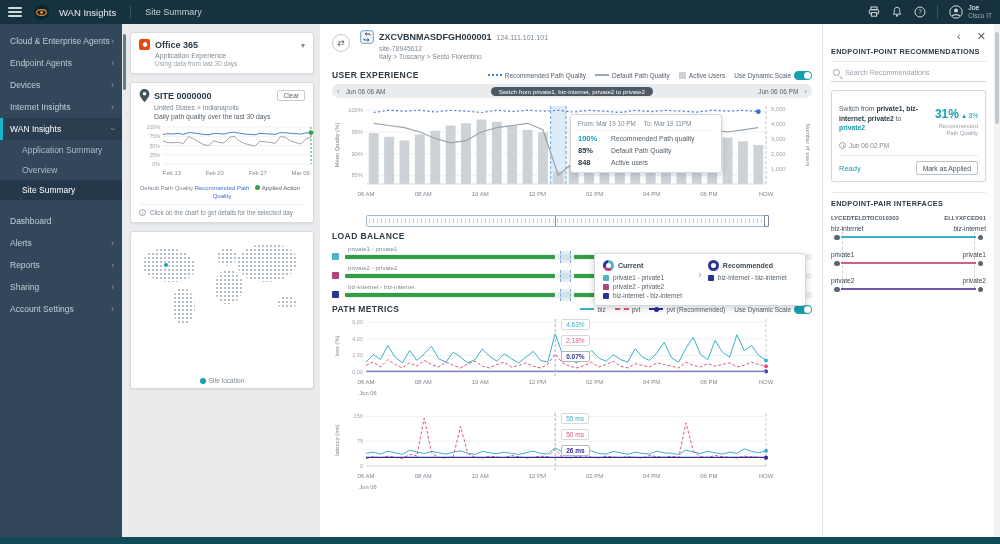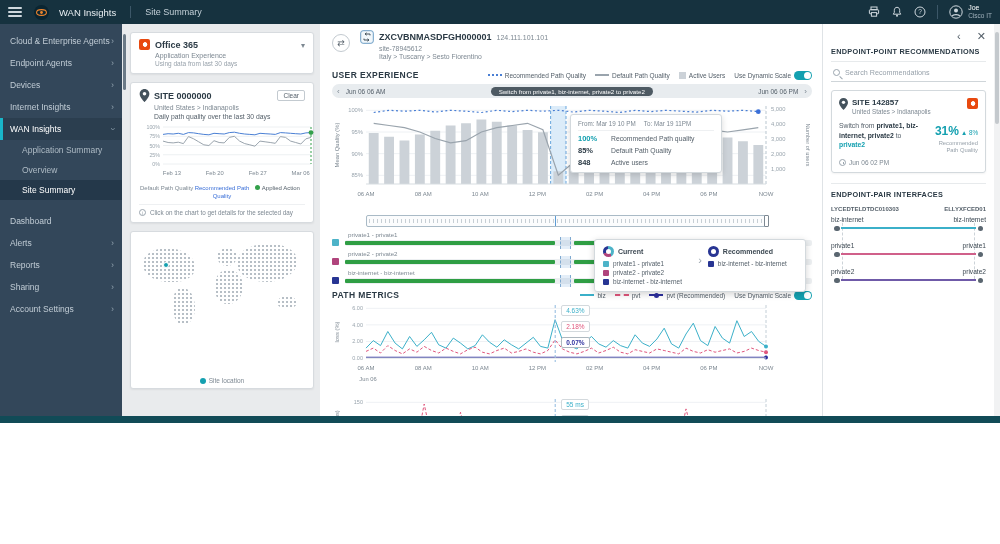--- a/index.html
+++ b/index.html
@@ -16,21 +16,21 @@
   .tb-page { font-size:9px; color:#c3d0d8; }
   .tb-right { margin-left:auto; display:flex; align-items:center; gap:11px; }
   .tb-ic { display:flex; align-items:center; cursor:pointer; }
   .tb-divider { width:1px; height:14px; background:#3c5768; }
   .tb-user { display:flex; align-items:center; gap:5px; }
   .tb-names { display:flex; flex-direction:column; line-height:1.15; }
   .tb-name { font-size:7px; color:#fff; }
   .tb-org { font-size:6.5px; color:#9fb0bb; }
 
   
-  .app-row { display:flex; height:392px; }
+  .app-row { display:flex; height:513px; }
   .bottombar { height:7px; background:#114b57; }
 
   
   .sidebar { width:122px; background:#33475a; color:#c2cdd6; font-size:8.5px; padding-top:6px; flex:none; }
   .side-item { display:flex; align-items:center; justify-content:space-between; padding:6px 8px 6px 10px; cursor:pointer; }
   .side-item .chev { color:#8fa0ad; font-size:9px; }
   .side-item.expanded { background:#2b3e4f; border-left:3px solid #19b6c9; padding-left:7px; color:#fff; }
   .side-item.expanded .chev { transform:rotate(90deg); }
   .side-child { padding:5px 8px 5px 22px; cursor:pointer; color:#aebbc5; }
   .side-child.selected { background:#24384a; color:#fff; }
@@ -482,20 +482,23 @@
             <span class="tt-lab">Active users</span>
           </div>
       </div>
     </div>
     <div class="scrubber">
       <div class="scrub-pattern"></div>
       <div class="scrub-cursor"></div>
       <div class="scrub-handle"></div>
     </div>
 
+    <div class="sec-head" style="margin-top:2px;">
+      <span class="section-title">LOAD BALANCE</span>
+    </div>
     <div class="lb-block">
       <div id="lb-rows">
           <div class="lb-row">
             <div class="lb-label">private1 - private1</div>
             <div class="lb-trackline">
               <span class="lb-chip" style="background: rgb(77, 179, 200);"></span>
               <div class="lb-track">
                 <span class="lb-seg" style="left: 0%; width: 45%; background: rgb(47, 158, 68);"></span>
                 <span class="lb-seg" style="left: 49%; width: 9%; background: rgb(47, 158, 68);"></span>
                 <span class="lb-cursor" style="left: 46%;"></span>
@@ -650,42 +653,35 @@
       <span>‹</span>
       <span>✕</span>
     </div>
     <div class="rp-title">ENDPOINT-POINT RECOMMENDATIONS</div>
     <div class="search-row">
       <span class="search-ic"></span>
       <input class="search-input" placeholder="Search Recommendations" style="">
     </div>
 
     <div class="rec-card">
-      <div class="rec-head">
-        <svg width="9" height="12" viewBox="0 0 12 16">
-            <path d="M6 0 C2.7 0 0 2.7 0 6 C0 10 6 16 6 16 C6 16 12 10 12 6 C12 2.7 9.3 0 6 0 Z" fill="#44525c"></path>
-            <circle cx="6" cy="5.8" r="2.2" fill="#fff"></circle>
-          </svg>
-        <div>
-          <div class="rec-site">SITE 142857</div>
-          <div class="rec-loc">United States &gt; Indianapolis</div>
-        </div>
-        <span class="rec-office"></span>
-      </div>
       <div class="rec-body">
         <div class="rec-action"><span>Switch from </span><b>private1, biz-internet, private2</b><span> to </span><b class="to-if">private2</b></div>
         <div class="rec-score">
           <span class="score-main">31%</span><span class="score-delta">▲ 8%</span>
           <div class="score-label">Recommended Path Quality</div>
         </div>
       </div>
       <div class="rec-time">
           <i class="clock-ic"></i>
           <span>Jun 06 02 PM</span>
         </div>
+      <div class="rec-foot">
+        <span class="rec-status">Ready</span>
+        <button class="apply-btn">Mark as Applied</button>
+      </div>
     </div>
 
     <div class="if-section">
       <div class="if-title">ENDPOINT-PAIR INTERFACES</div>
       <div class="if-cols">
         <span>LYCEDTELDTDC010303</span>
         <span>ELLYXFCED01</span>
       </div>
       <div class="if-rows">
         <div class="if-grid" style="left:11px;"></div>

